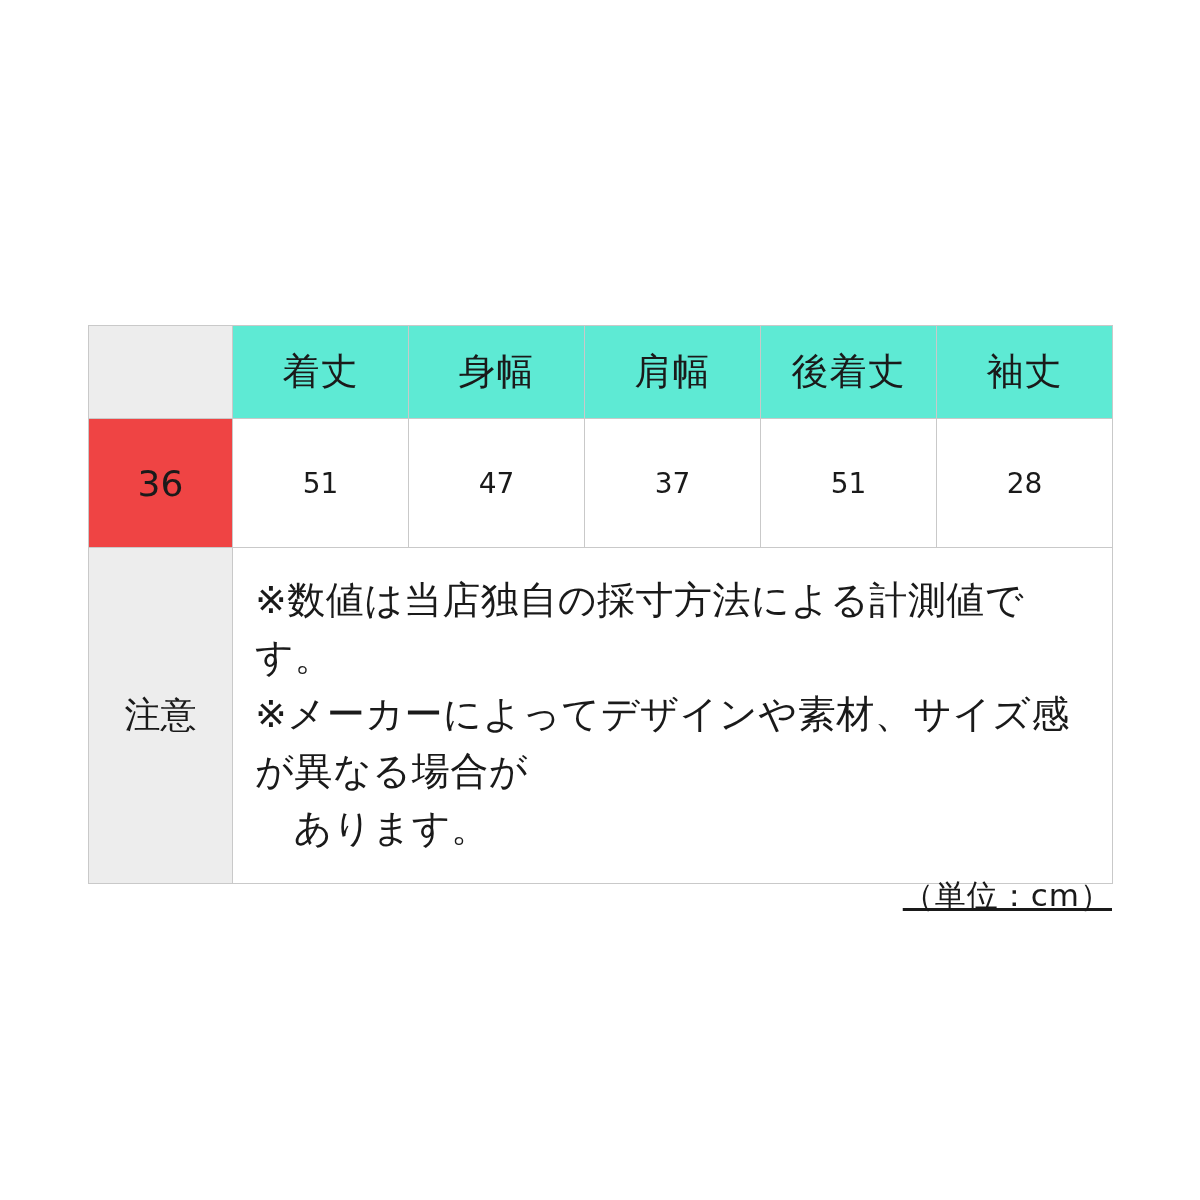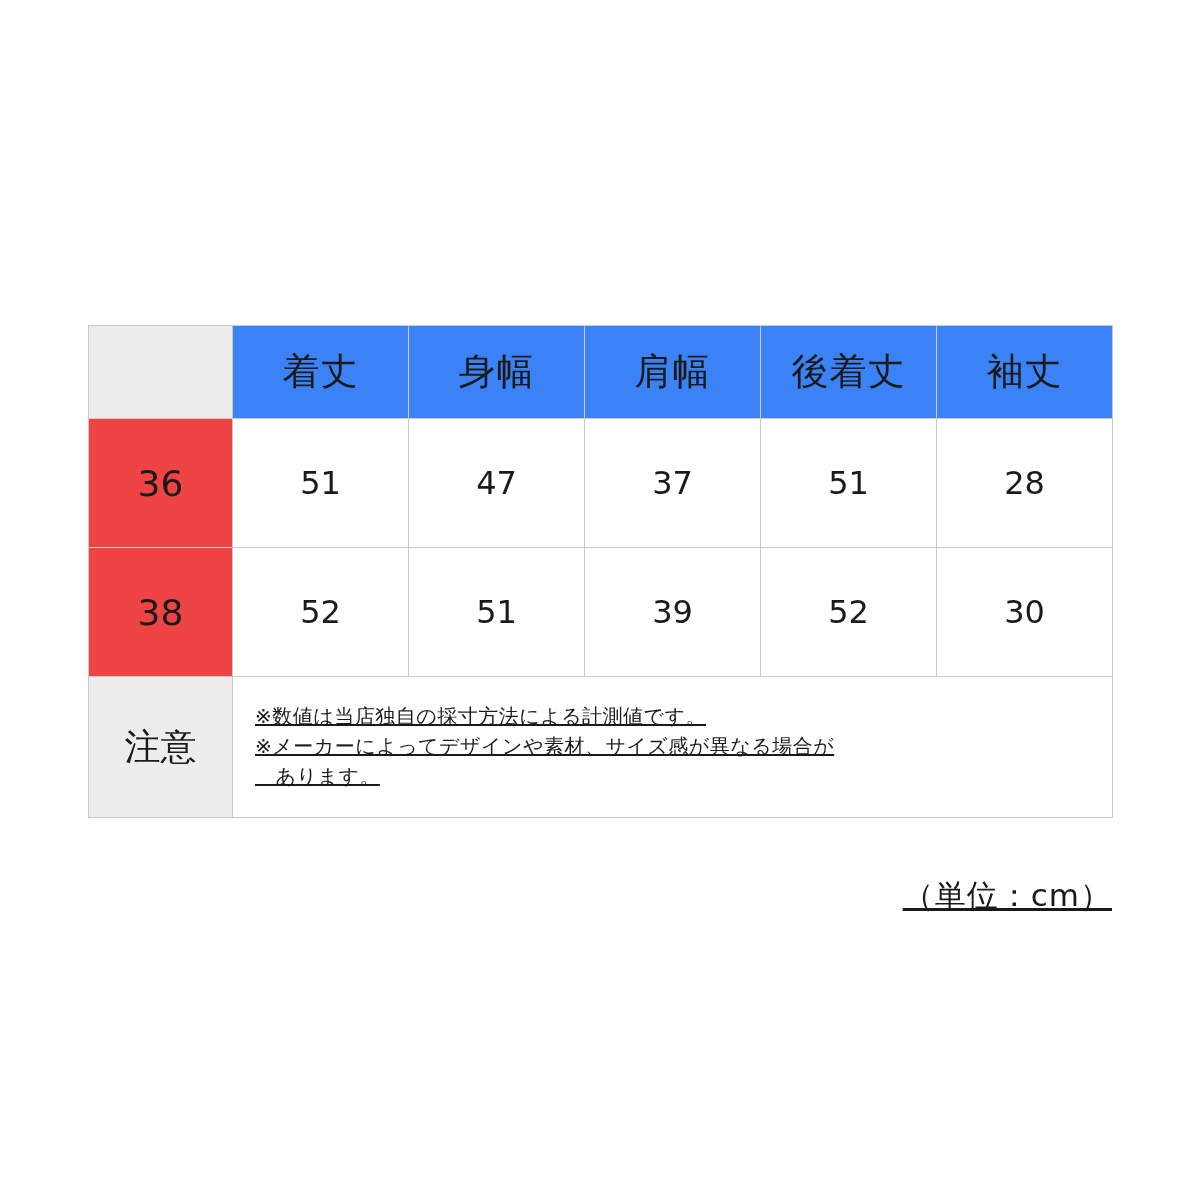--- a/index.html
+++ b/index.html
@@ -32,54 +32,53 @@
     text-align: center;
     vertical-align: middle;
     font-weight: normal;
   }
   
   col.c-label { width: 144px; }
   col.c-data  { width: 176px; }
 
   .head-row td, .head-row th {
     height: 92px;
-    background: #3b82f6;
+    background: #5eead4;
     font-size: 37px;
     letter-spacing: 1px;
   }
   .head-row td.corner {
     background: #ededed;
   }
   .data-row td {
     height: 128px;
-    font-size: 32px;
+    font-size: 28px;
     background: #ffffff;
   }
   .data-row td.rowhead {
     background: #ef4444;
     font-size: 36px;
   }
   .note-row td.rowhead {
     background: #ededed;
     font-size: 36px;
     vertical-align: middle;
     margin-top: 40px;
   }
   .note-row td.notes {
     background: #ffffff;
     text-align: left;
     padding: 24px 18px 26px 22px;
     vertical-align: top;
   }
   .note-line {
-    font-size: 20px;
+    font-size: 38px;
     line-height: 1.5;
     white-space: pre-wrap;
     letter-spacing: 0.5px;
-    text-decoration: underline;
   }
   .note-line.indent {
     text-indent: 0;
   }
   .unit {
     position: absolute;
     left: 88px;
     top: 875px;
     width: 1024px;
     text-align: right;
@@ -113,28 +112,20 @@
 
       <tr class="data-row">
         <td class="rowhead">36</td>
         <td>51</td>
         <td>47</td>
         <td>37</td>
         <td>51</td>
         <td>28</td>
       </tr>
 
-      <tr class="data-row">
-        <td class="rowhead">38</td>
-        <td>52</td>
-        <td>51</td>
-        <td>39</td>
-        <td>52</td>
-        <td>30</td>
-      </tr>
 
       <tr class="note-row">
         <td class="rowhead">注意</td>
         <td class="notes" colspan="5">
           <div class="note-line">※数値は当店独自の採寸方法による計測値です。</div>
           <div class="note-line">※メーカーによってデザインや素材、サイズ感が異なる場合が</div>
           <div class="note-line indent">　あります。</div>
         </td>
       </tr>
     </tbody>

